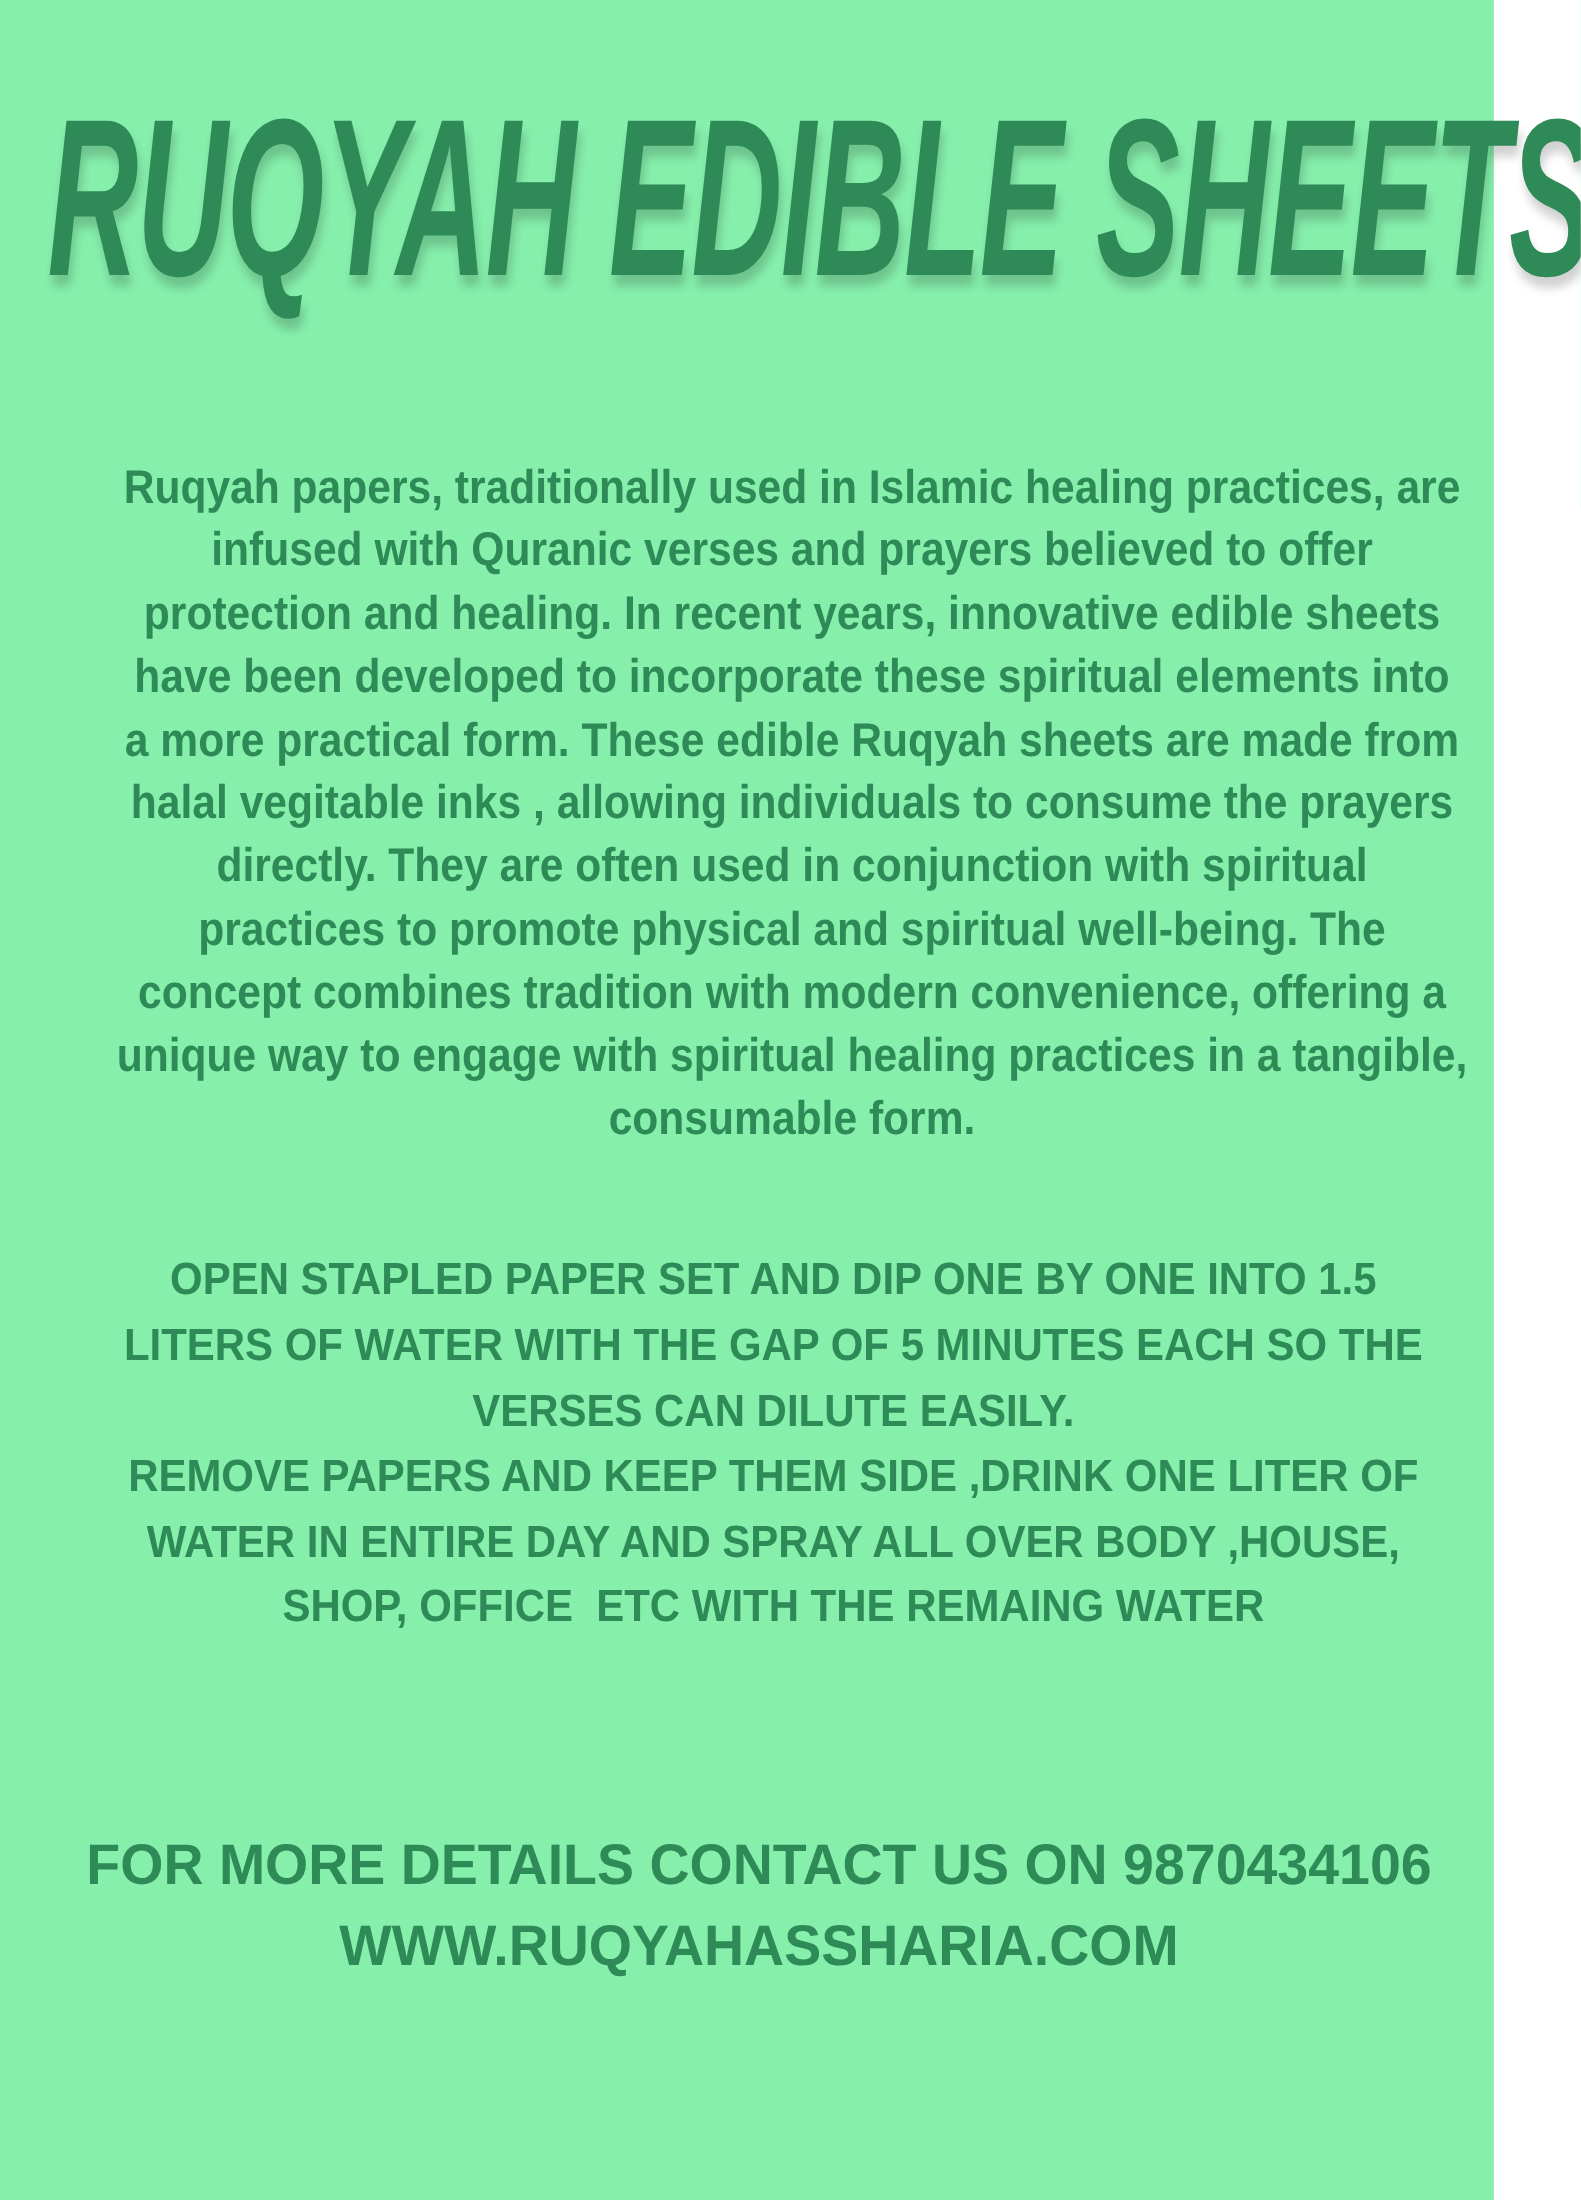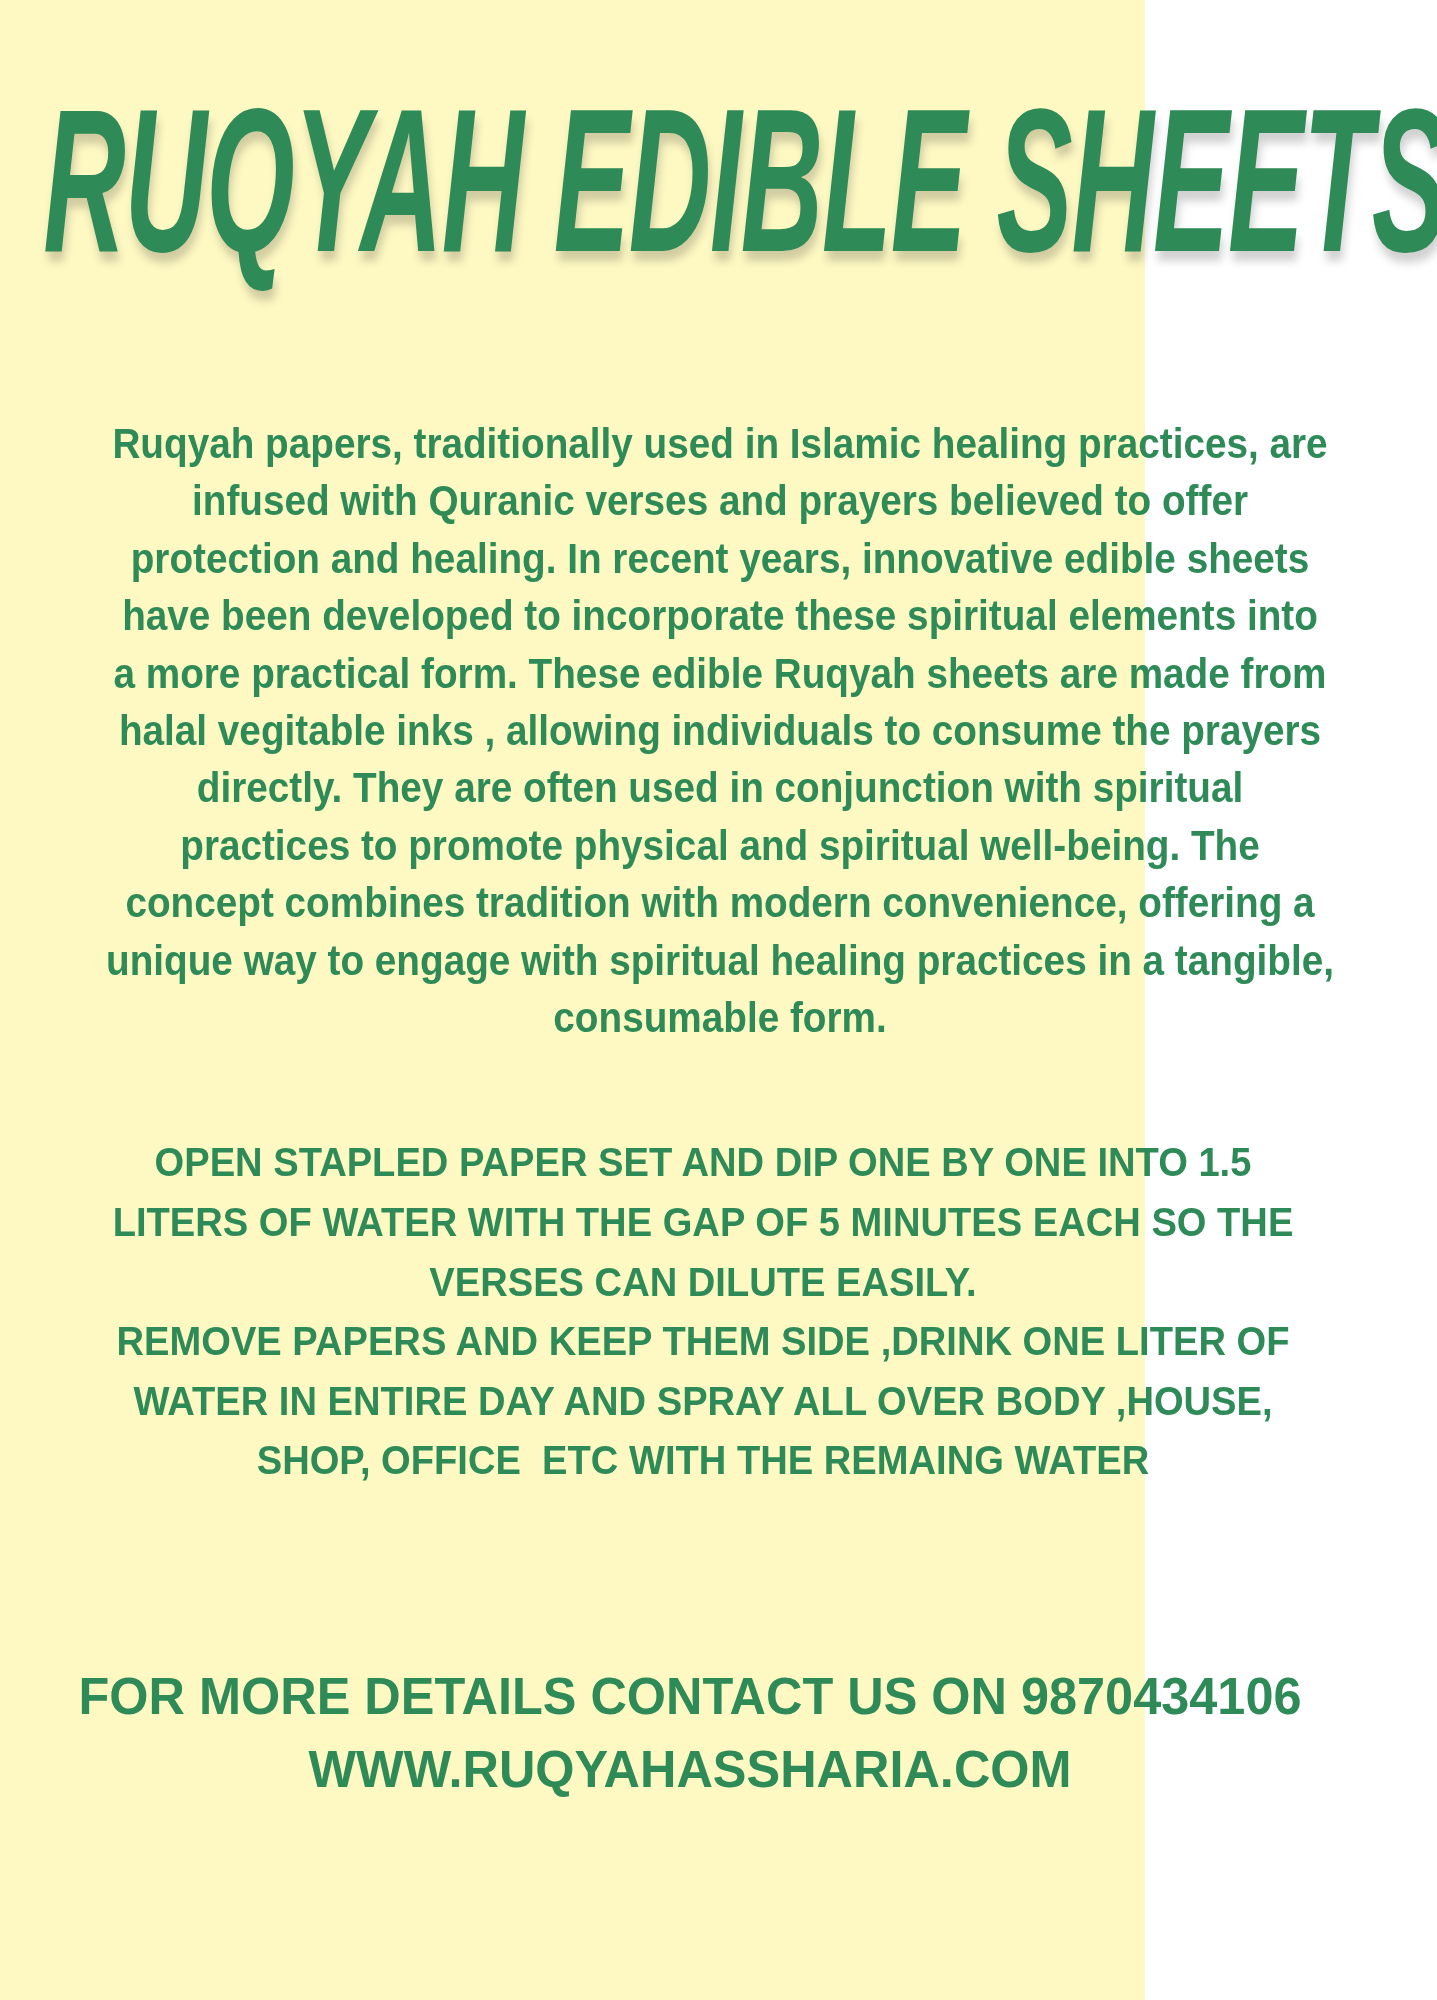--- a/index.html
+++ b/index.html
@@ -11,23 +11,23 @@
       width: 1437px;
       height: 2000px;
       position: relative;
       overflow: hidden;
       font-family: "Liberation Sans", "DejaVu Sans", sans-serif;
       color: #2e8b57;
     }
     .page {
       position: absolute;
       left: 0; top: 0;
-      width: 1145px;
+      width: 1358px;
       height: 2000px;
-      background: #fef9c3;
+      background: #86efac;
     }
 
     
     .title-wrap {
       position: absolute;
       left: 0;
       width: 1437px;
       top: 62px;
       height: 260px;
       text-align: center;

